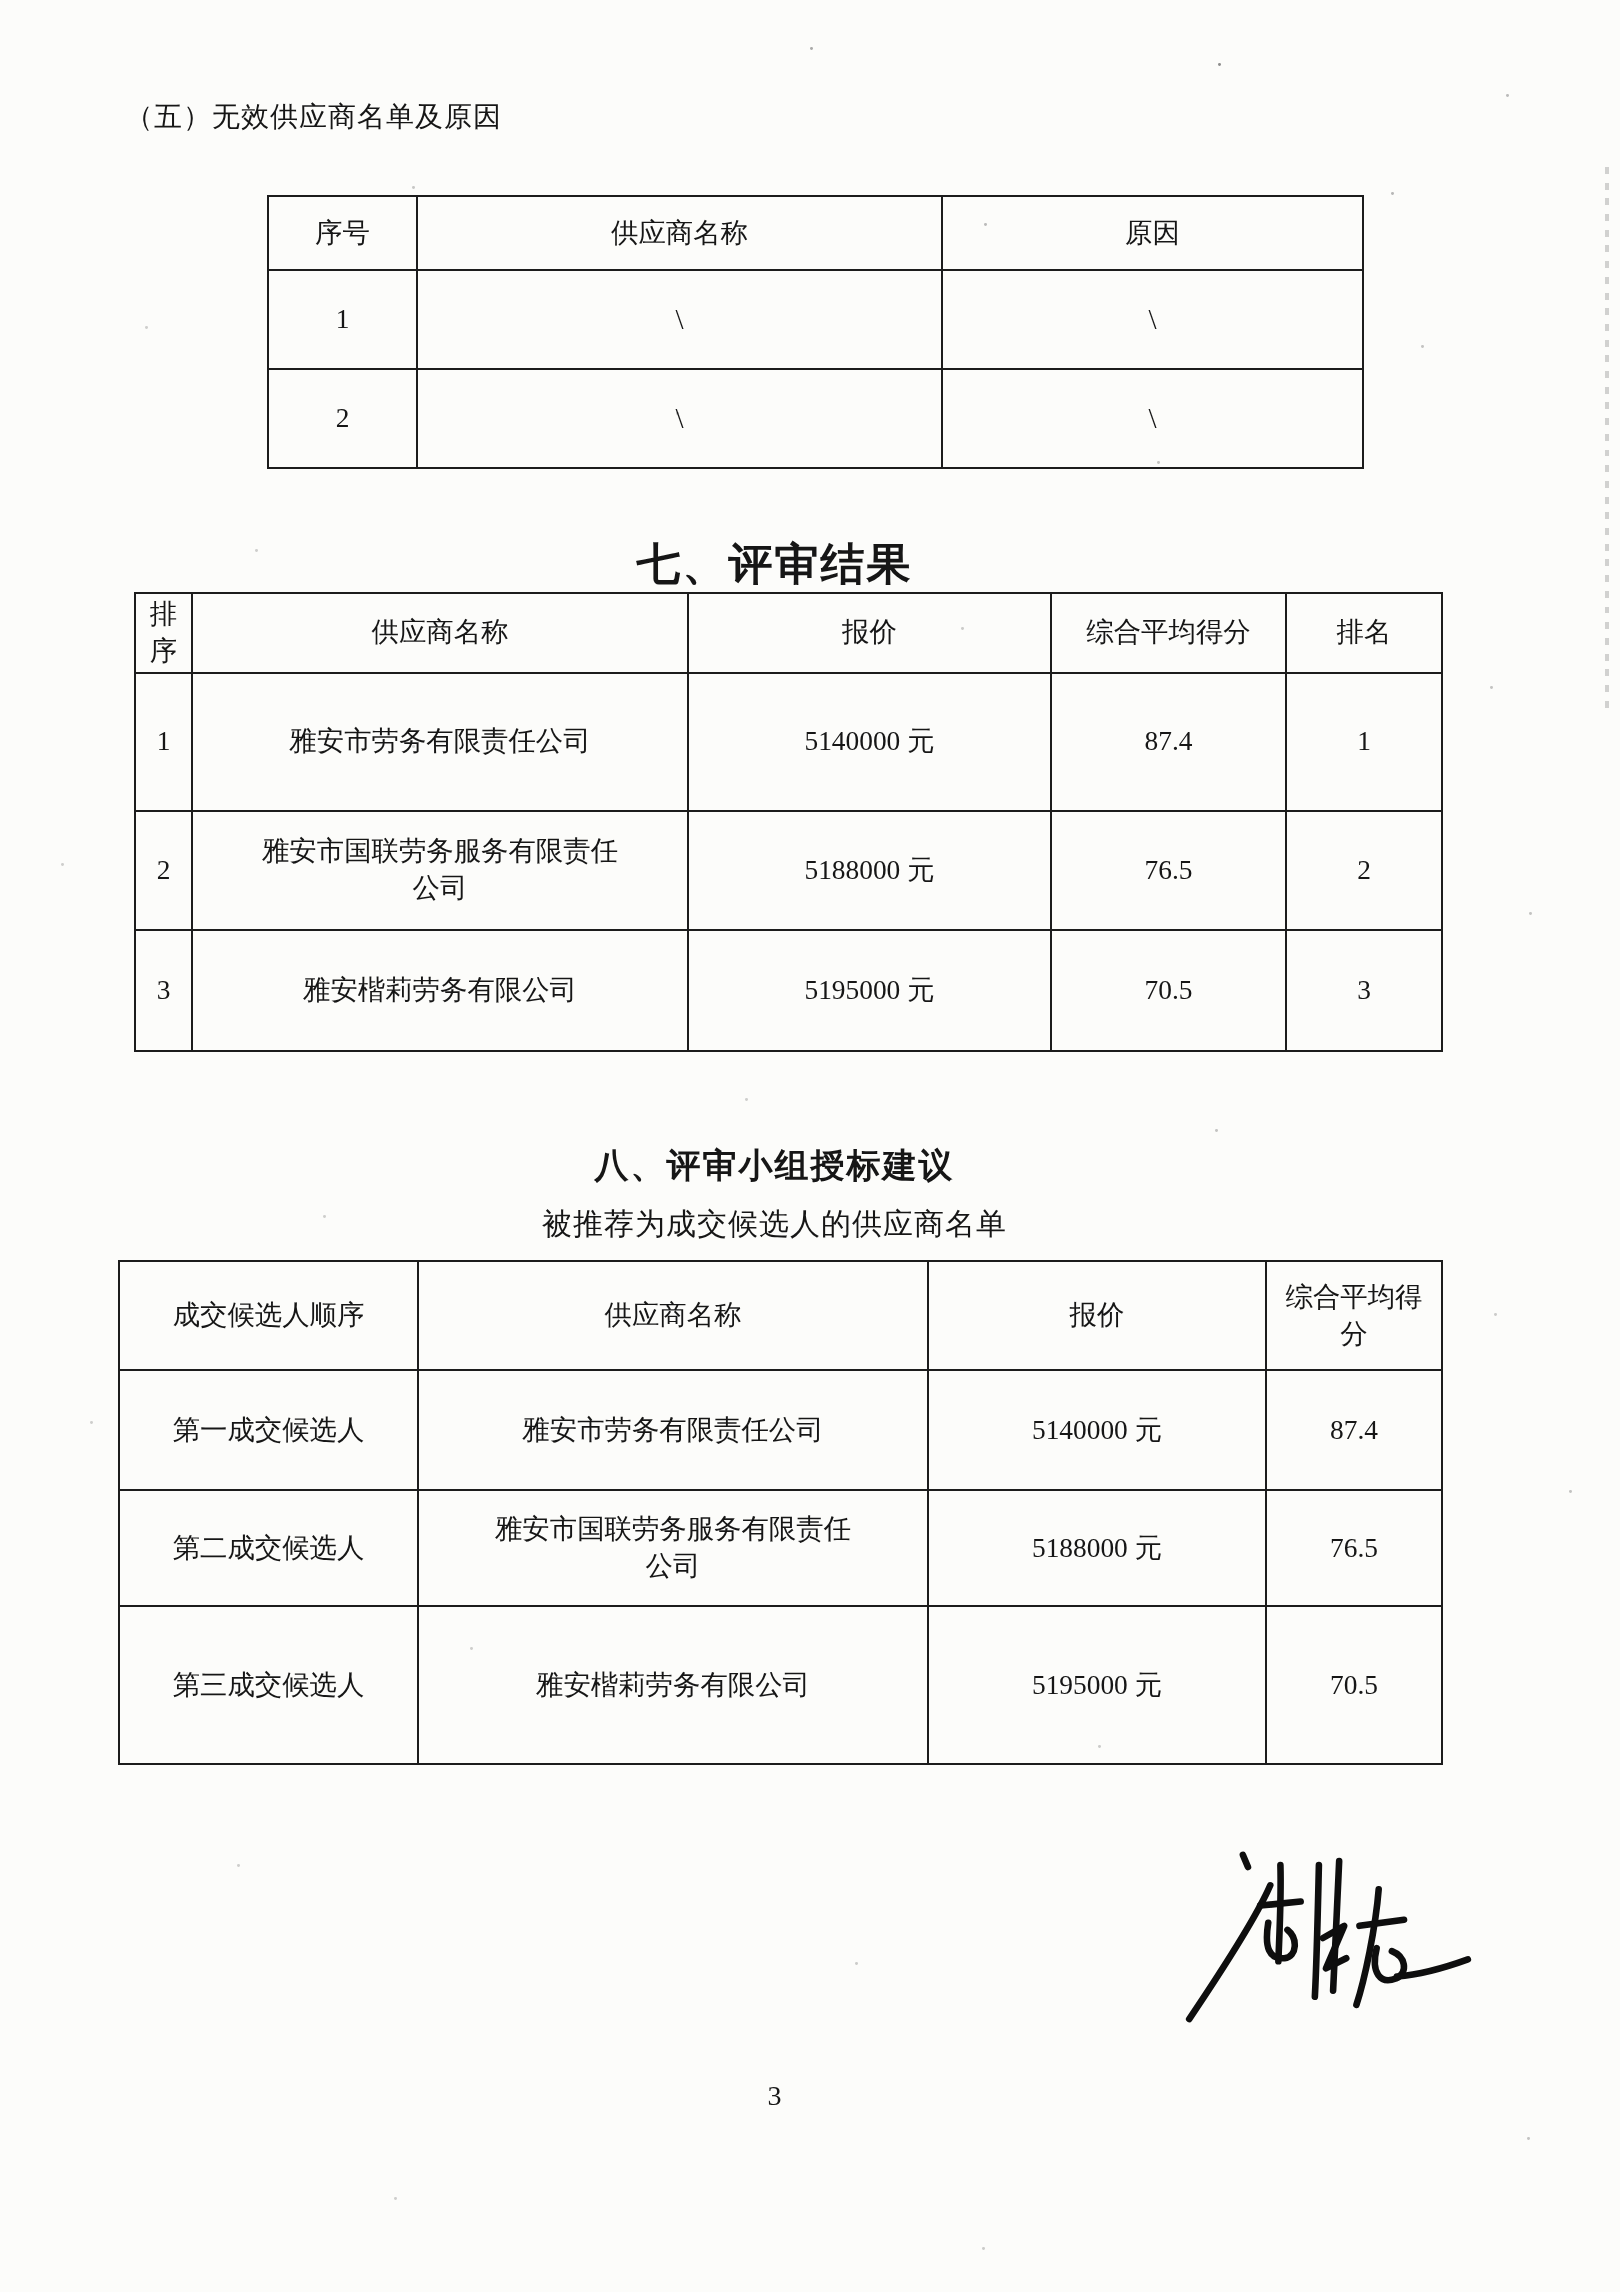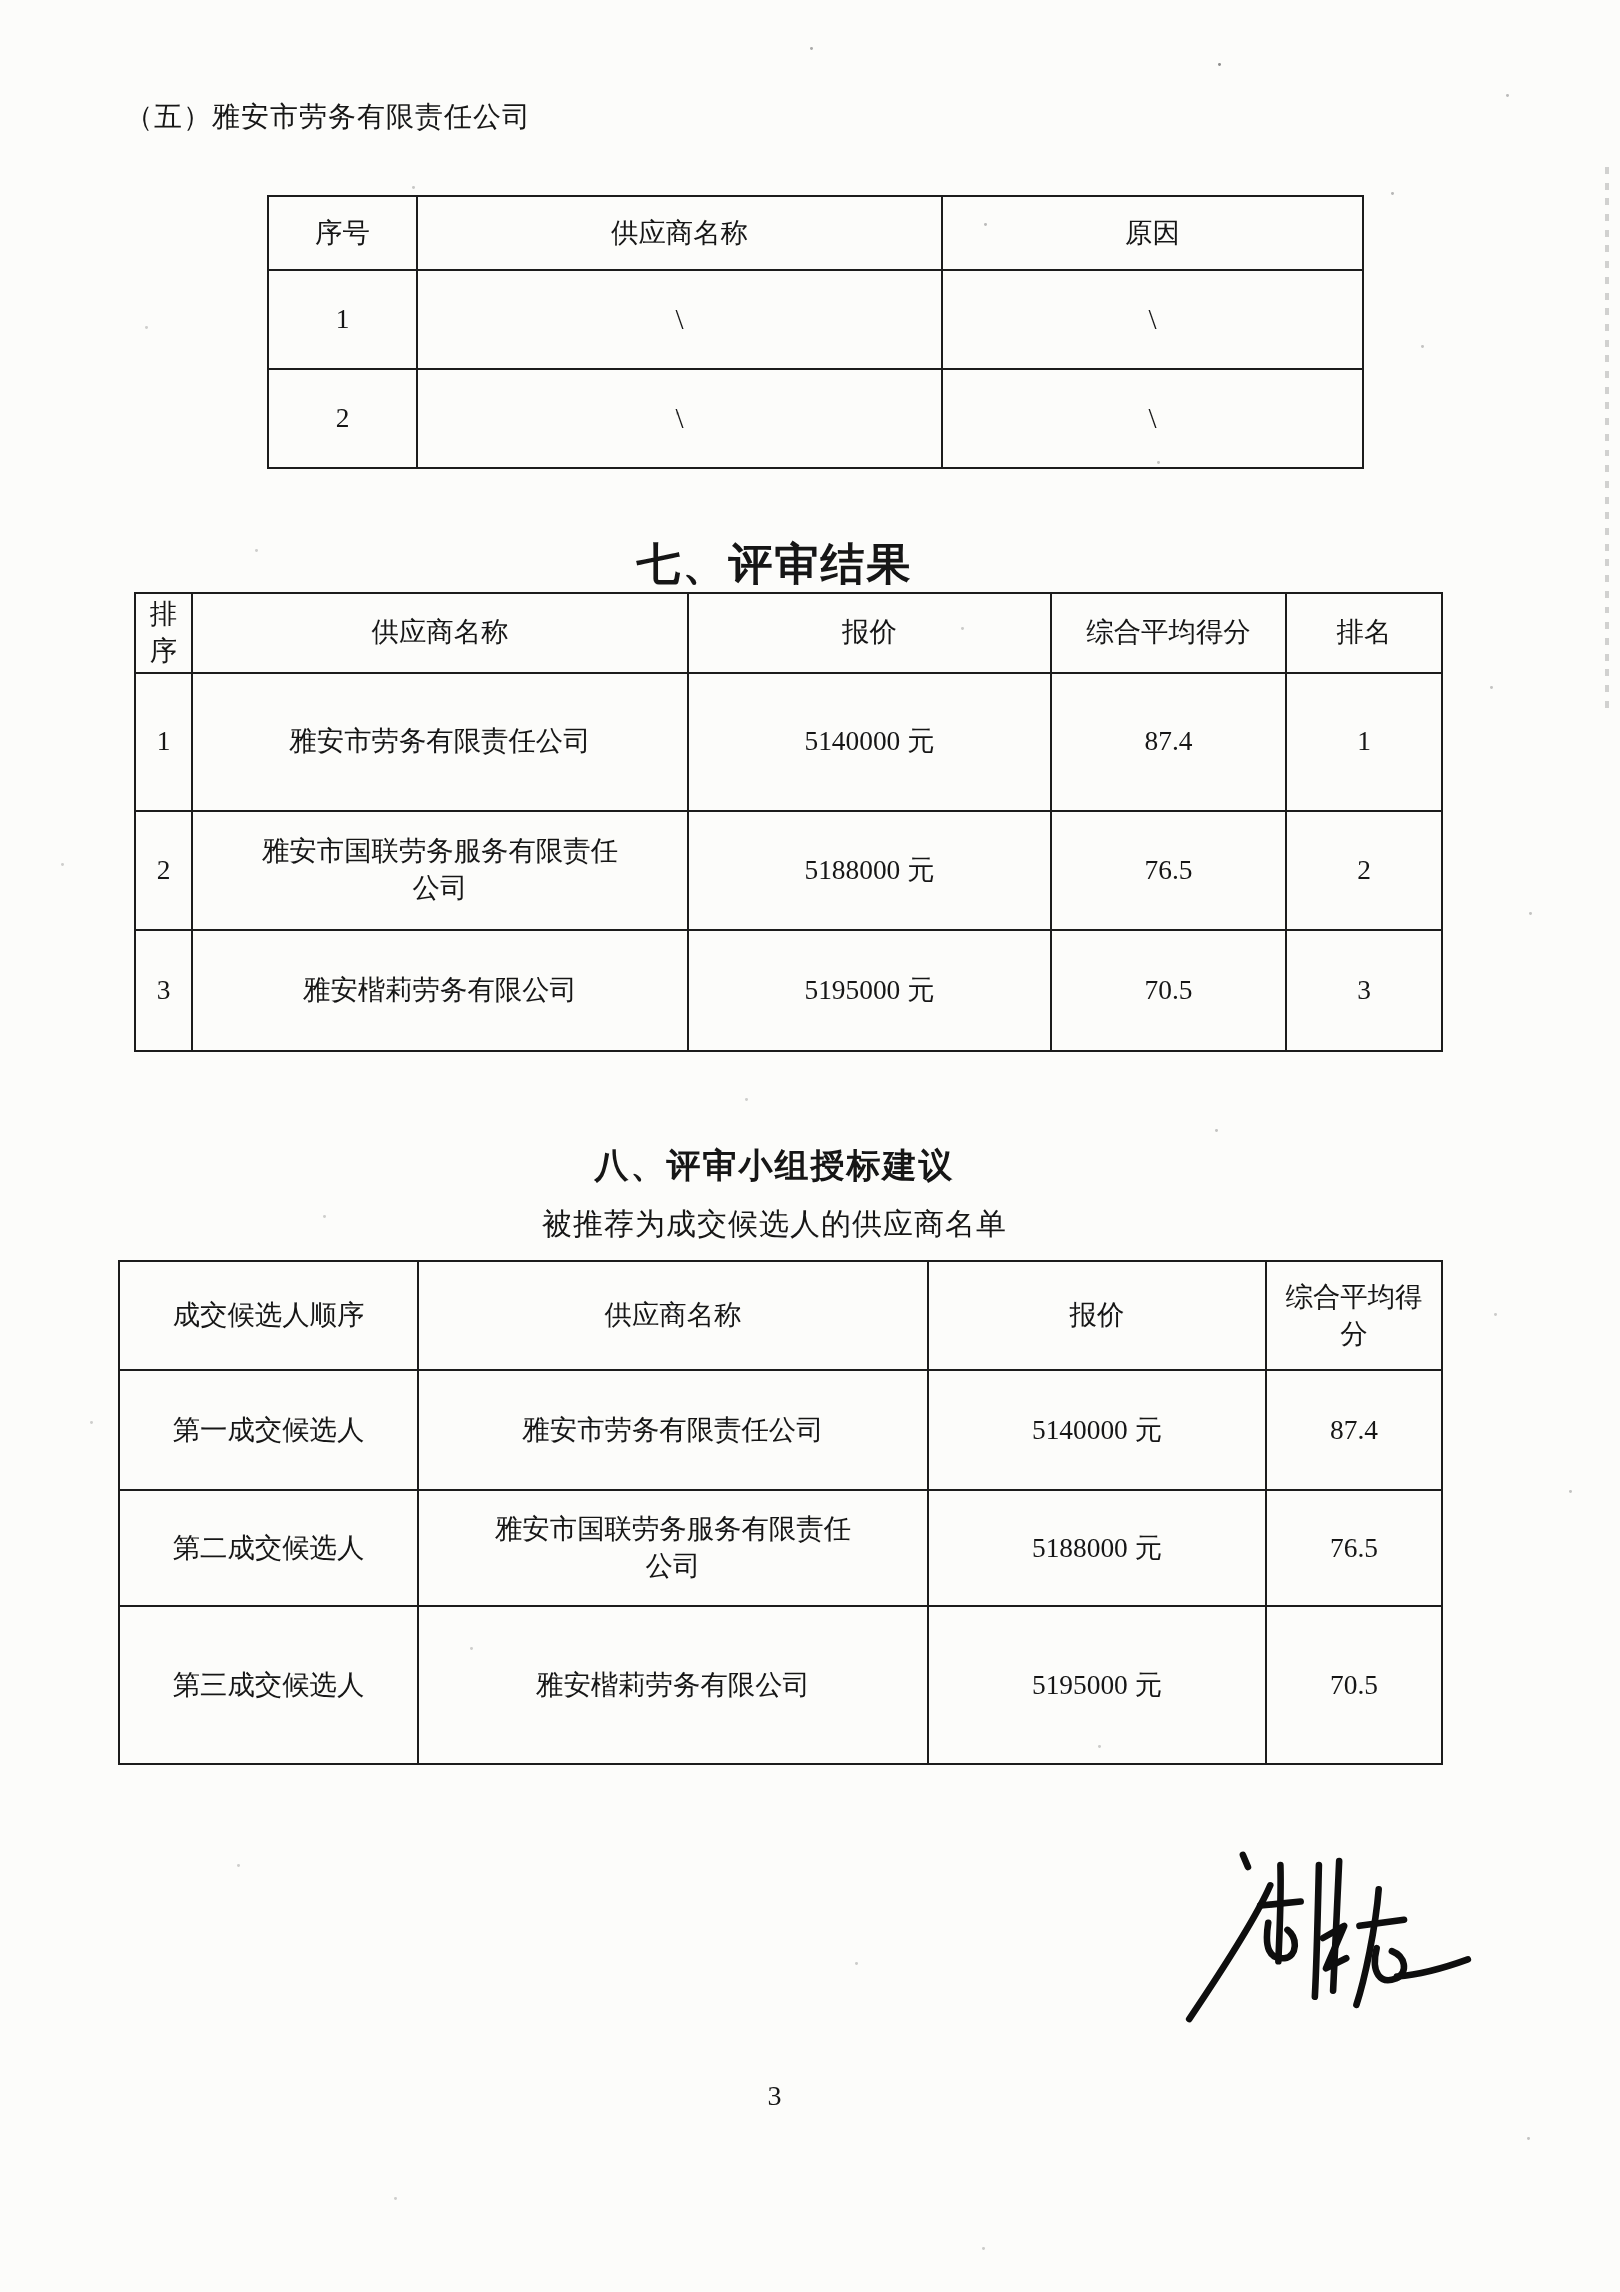--- a/index.html
+++ b/index.html
@@ -138,21 +138,21 @@
   }
 </style>
 </head>
 <body>
 
 <div class="page">
 
   <div class="abs noise"></div>
   <div class="abs edge-artifact"></div>
 
-  <div class="abs h5-heading">（五）雅安市劳务有限责任公司</div>
+  <div class="abs h5-heading">（五）无效供应商名单及原因</div>
 
   <table class="t1">
     <colgroup>
         <col style="width:149px">
         <col style="width:525px">
         <col style="width:421px">
       </colgroup>
     <tbody>
       <tr class="hrow">
         <td>序号</td>

